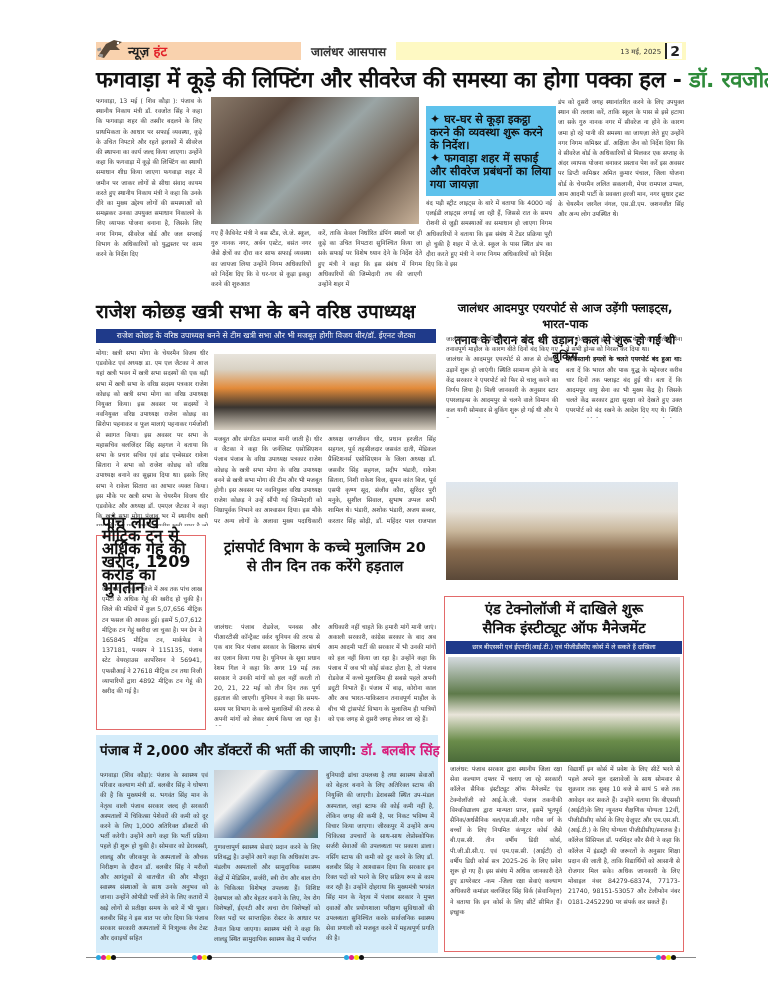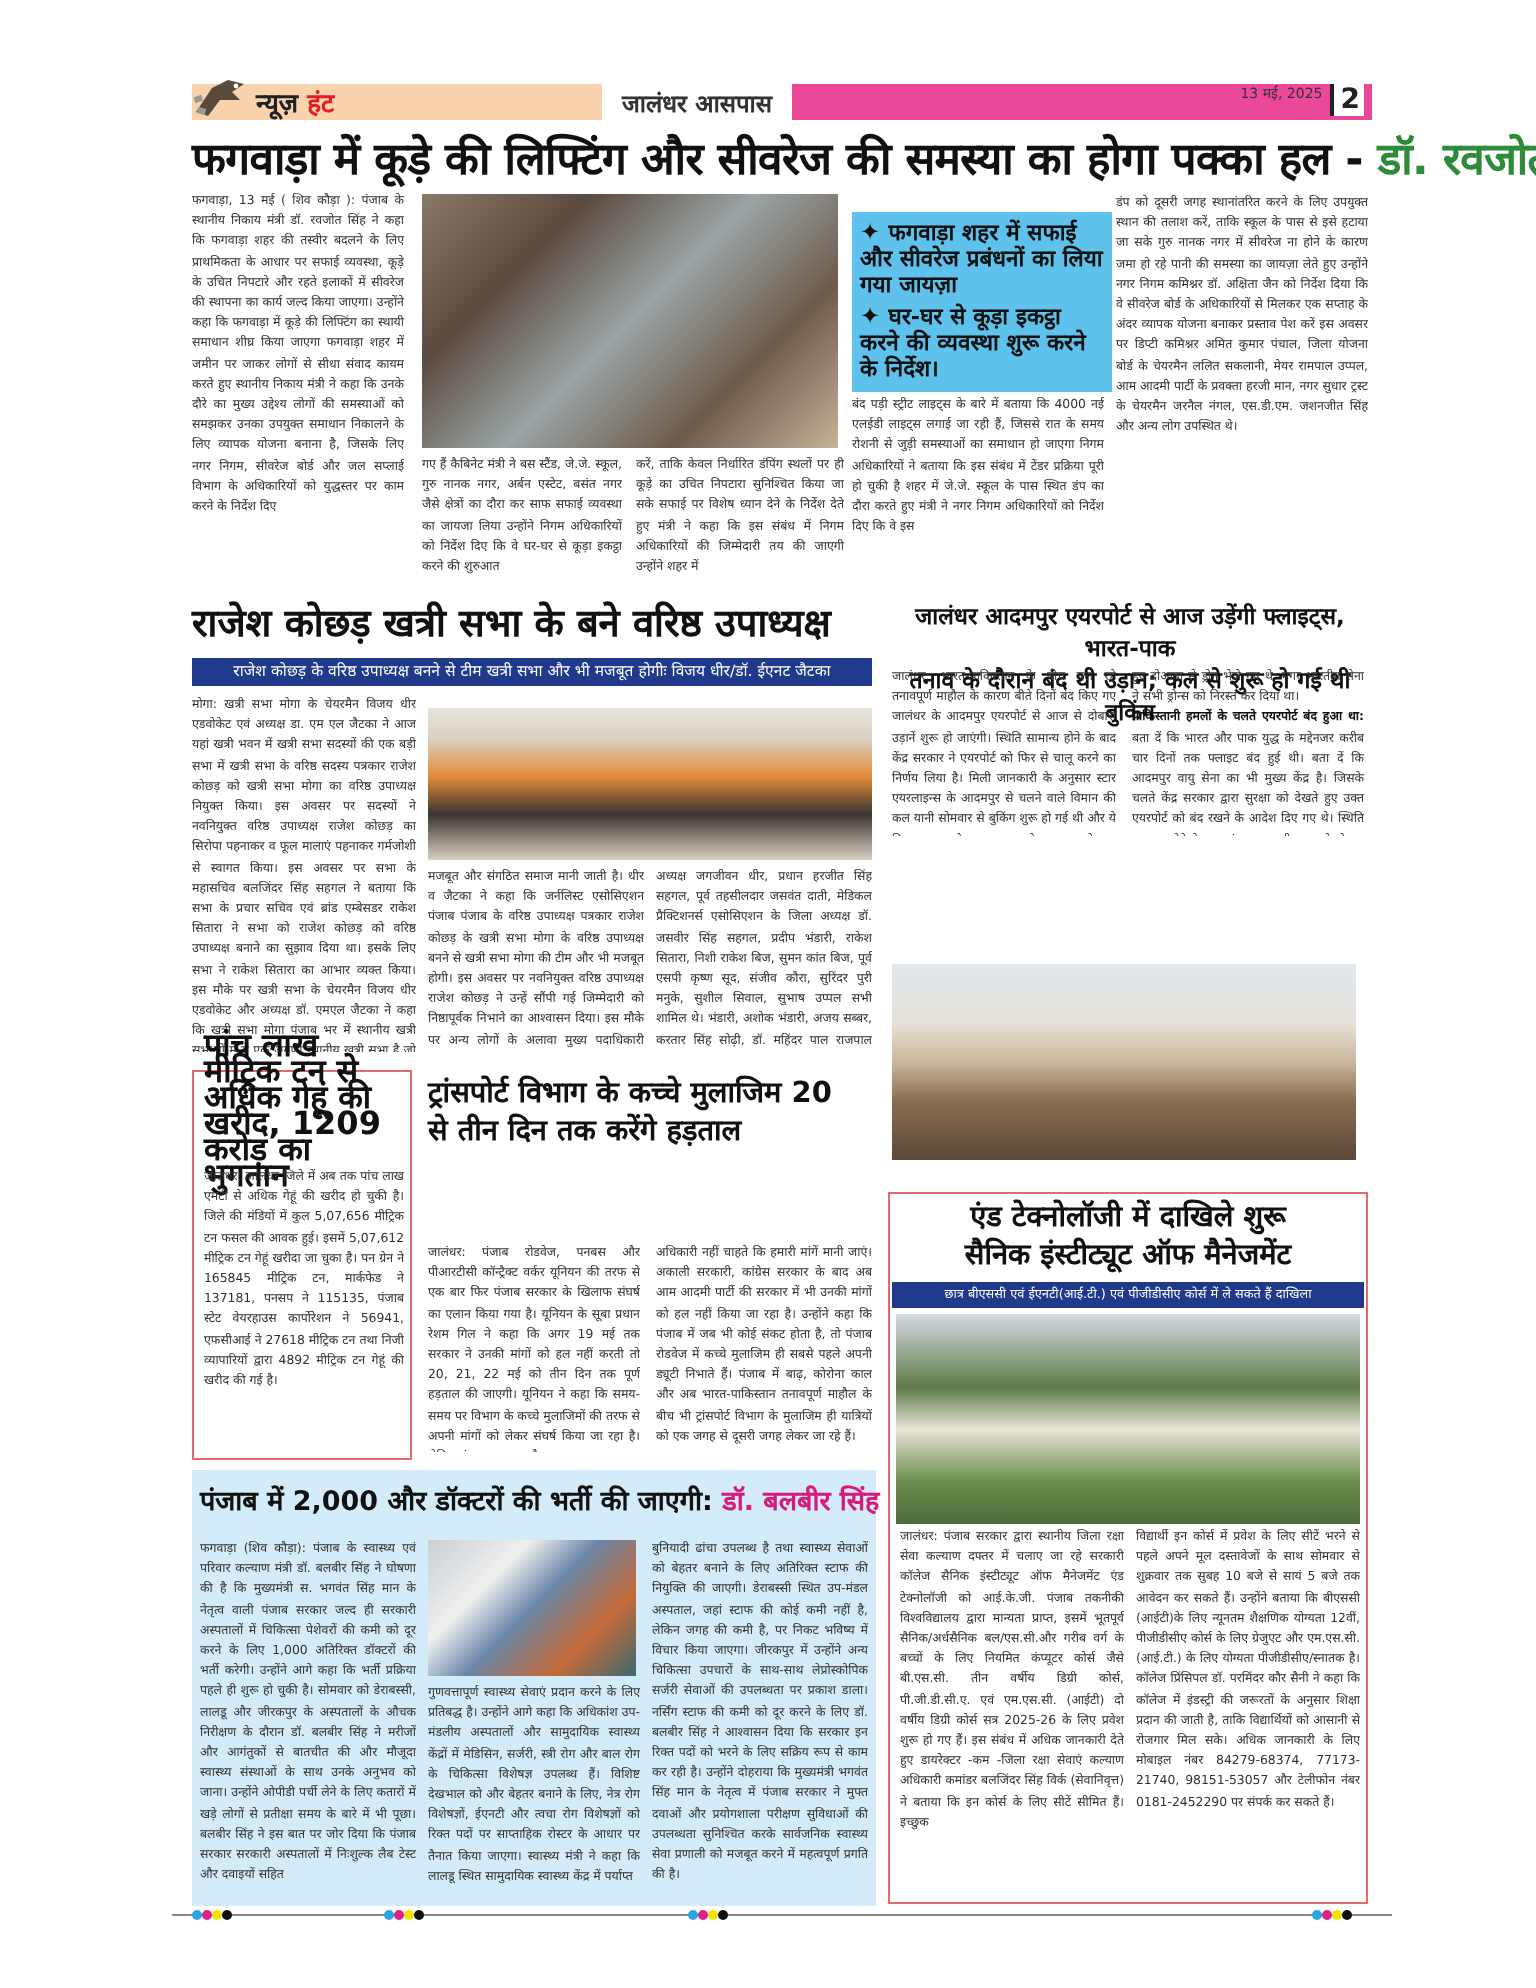--- a/index.html
+++ b/index.html
@@ -5,21 +5,21 @@
 *{margin:0;padding:0;box-sizing:border-box}
 html,body{width:768px;height:994px;background:#fff;overflow:hidden}
 body{font-family:"DejaVu Sans",sans-serif;color:#222;position:relative}
 .page{position:absolute;left:96px;top:0;width:590px;height:758px}
 .masthead{position:absolute;top:42px;left:0;width:590px;height:18px;display:flex;align-items:center}
 .mh-left{width:205px;height:18px;background:#f9d2ae;display:flex;align-items:center;position:relative}
 .mh-logo{position:absolute;left:0;top:-6px;width:28px;height:26px}
 .mh-brand{margin-left:32px;font-weight:bold;font-size:13px;color:#222}
 .mh-brand .red{color:#e21f26}
 .mh-center{width:95px;text-align:center;font-size:12px;font-weight:bold;color:#333}
-.mh-right{flex:1;height:18px;background:#ec4899;display:flex;align-items:flex-start;justify-content:flex-end;padding-right:4px}
+.mh-right{flex:1;height:18px;background:#fef9c3;display:flex;align-items:center;justify-content:flex-end;padding-right:4px}
 .mh-date{font-size:7px;color:#333;margin-right:4px}
 .mh-pg{font-size:14px;font-weight:bold;border-left:2px solid #222;padding-left:3px;line-height:16px;background:#fff;padding-right:2px}
 .h1{position:absolute;top:63px;left:0;width:590px;font-size:22px;font-weight:bold;color:#111;white-space:nowrap;letter-spacing:-0.3px}
 .h1 .green{color:#2e8b3a}
 .txt{font-size:6.2px;line-height:10.2px;color:#333;text-align:justify;overflow:hidden}
 .txt b{color:#111}
 .photo{position:absolute;background:linear-gradient(135deg,#8a7a6a 0%,#5b4a3f 25%,#9aa5a5 50%,#6d5b4c 75%,#c8b29a 100%)}
 .photo.group{background:linear-gradient(180deg,#e8e4dc 0%,#d9d2c4 20%,#e38b3a 45%,#3a3530 70%,#d8d0c2 100%)}
 .photo.airport{background:linear-gradient(180deg,#dfe7ef 0%,#e6e1d8 30%,#c9b79c 50%,#8a6d50 70%,#5a4838 100%)}
 .photo.campus{background:linear-gradient(180deg,#d5dbe0 0%,#5e7a4a 35%,#e9e5da 55%,#6a8c4a 80%,#4b6b3a 100%)}
@@ -63,22 +63,22 @@
     <span>फगवाड़ा में कूड़े की लिफ्टिंग और सीवरेज की समस्या का होगा पक्का हल -</span>
     <span class="green">डॉ. रवजोत सिंह</span>
   </div>
 
   <div class="txt" style="position:absolute;left:0;top:96px;width:106px;height:194px">फगवाड़ा, 13 मई ( शिव कौड़ा ): पंजाब के स्थानीय निकाय मंत्री डॉ. रवजोत सिंह ने कहा कि फगवाड़ा शहर की तस्वीर बदलने के लिए प्राथमिकता के आधार पर सफाई व्यवस्था, कूड़े के उचित निपटारे और रहते इलाकों में सीवरेज की स्थापना का कार्य जल्द किया जाएगा। उन्होंने कहा कि फगवाड़ा में कूड़े की लिफ्टिंग का स्थायी समाधान शीघ्र किया जाएगा फगवाड़ा शहर में जमीन पर जाकर लोगों से सीधा संवाद कायम करते हुए स्थानीय निकाय मंत्री ने कहा कि उनके दौरे का मुख्य उद्देश्य लोगों की समस्याओं को समझकर उनका उपयुक्त समाधान निकालने के लिए व्यापक योजना बनाना है, जिसके लिए नगर निगम, सीवरेज बोर्ड और जल सप्लाई विभाग के अधिकारियों को युद्धस्तर पर काम करने के निर्देश दिए</div>
   <div class="photo" style="left:115px;top:97px;width:208px;height:127px"></div>
   <div class="txt" style="position:absolute;left:115px;top:228px;width:100px;height:62px">गए हैं कैबिनेट मंत्री ने बस स्टैंड, जे.जे. स्कूल, गुरु नानक नगर, अर्बन एस्टेट, बसंत नगर जैसे क्षेत्रों का दौरा कर साफ सफाई व्यवस्था का जायजा लिया उन्होंने निगम अधिकारियों को निर्देश दिए कि वे घर-घर से कूड़ा इकट्ठा करने की शुरुआत</div>
   <div class="txt" style="position:absolute;left:222px;top:228px;width:104px;height:62px">करें, ताकि केवल निर्धारित डंपिंग स्थलों पर ही कूड़े का उचित निपटारा सुनिश्चित किया जा सके सफाई पर विशेष ध्यान देने के निर्देश देते हुए मंत्री ने कहा कि इस संबंध में निगम अधिकारियों की जिम्मेदारी तय की जाएगी उन्होंने शहर में</div>
 
   <div class="blue-box" style="left:330px;top:106px;width:130px;height:90px">
+    <div style="margin-top:3px"><span class="star">✦ </span><span>घर-घर से कूड़ा इकट्ठा करने की व्यवस्था शुरू करने के निर्देश।</span></div>
     <div><span class="star">✦ </span><span>फगवाड़ा शहर में सफाई और सीवरेज प्रबंधनों का लिया गया जायज़ा</span></div>
-    <div style="margin-top:3px"><span class="star">✦ </span><span>घर-घर से कूड़ा इकट्ठा करने की व्यवस्था शुरू करने के निर्देश।</span></div>
   </div>
   <div class="txt" style="position:absolute;left:330px;top:198px;width:126px;height:92px">बंद पड़ी स्ट्रीट लाइट्स के बारे में बताया कि 4000 नई एलईडी लाइट्स लगाई जा रही हैं, जिससे रात के समय रोशनी से जुड़ी समस्याओं का समाधान हो जाएगा निगम अधिकारियों ने बताया कि इस संबंध में टेंडर प्रक्रिया पूरी हो चुकी है शहर में जे.जे. स्कूल के पास स्थित डंप का दौरा करते हुए मंत्री ने नगर निगम अधिकारियों को निर्देश दिए कि वे इस</div>
   <div class="txt" style="position:absolute;left:462px;top:97px;width:126px;height:193px">डंप को दूसरी जगह स्थानांतरित करने के लिए उपयुक्त स्थान की तलाश करें, ताकि स्कूल के पास से इसे हटाया जा सके गुरु नानक नगर में सीवरेज ना होने के कारण जमा हो रहे पानी की समस्या का जायज़ा लेते हुए उन्होंने नगर निगम कमिश्नर डॉ. अक्षिता जैन को निर्देश दिया कि वे सीवरेज बोर्ड के अधिकारियों से मिलकर एक सप्ताह के अंदर व्यापक योजना बनाकर प्रस्ताव पेश करें इस अवसर पर डिप्टी कमिश्नर अमित कुमार पंचाल, जिला योजना बोर्ड के चेयरमैन ललित सकलानी, मेयर रामपाल उप्पल, आम आदमी पार्टी के प्रवक्ता हरजी मान, नगर सुधार ट्रस्ट के चेयरमैन जरनैल नंगल, एस.डी.एम. जशनजीत सिंह और अन्य लोग उपस्थित थे।</div>
 
   <div class="h2" style="left:0;top:298px;font-size:19px">राजेश कोछड़ खत्री सभा के बने वरिष्ठ उपाध्यक्ष</div>
   <div class="sub-bar" style="left:0;top:329px;width:340px;height:14px">राजेश कोछड़ के वरिष्ठ उपाध्यक्ष बनने से टीम खत्री सभा और भी मजबूत होगीः विजय धीर/डॉ. ईएनट जैटका</div>
   <div class="txt" style="position:absolute;left:0;top:348px;width:112px;height:178px">मोगा: खत्री सभा मोगा के चेयरमैन विजय धीर एडवोकेट एवं अध्यक्ष डा. एम एल जैटका ने आज यहां खत्री भवन में खत्री सभा सदस्यों की एक बड़ी सभा में खत्री सभा के वरिष्ठ सदस्य पत्रकार राजेश कोछड़ को खत्री सभा मोगा का वरिष्ठ उपाध्यक्ष नियुक्त किया। इस अवसर पर सदस्यों ने नवनियुक्त वरिष्ठ उपाध्यक्ष राजेश कोछड़ का सिरोपा पहनाकर व फूल मालाएं पहनाकर गर्मजोशी से स्वागत किया। इस अवसर पर सभा के महासचिव बलजिंदर सिंह सहगल ने बताया कि सभा के प्रचार सचिव एवं ब्रांड एम्बेसडर राकेश सितारा ने सभा को राजेश कोछड़ को वरिष्ठ उपाध्यक्ष बनाने का सुझाव दिया था। इसके लिए सभा ने राकेश सितारा का आभार व्यक्त किया। इस मौके पर खत्री सभा के चेयरमैन विजय धीर एडवोकेट और अध्यक्ष डॉ. एमएल जैटका ने कहा कि खत्री सभा मोगा पंजाब भर में स्थानीय खत्री सभाओं में से एक अग्रणी स्थानीय खत्री सभा है जो पूरे पंजाब में एक</div>
   <div class="photo group" style="left:118px;top:354px;width:222px;height:76px"></div>
   <div class="txt" style="position:absolute;left:118px;top:434px;width:108px;height:92px">मजबूत और संगठित समाज मानी जाती है। धीर व जैटका ने कहा कि जर्नलिस्ट एसोसिएशन पंजाब पंजाब के वरिष्ठ उपाध्यक्ष पत्रकार राजेश कोछड़ के खत्री सभा मोगा के वरिष्ठ उपाध्यक्ष बनने से खत्री सभा मोगा की टीम और भी मजबूत होगी। इस अवसर पर नवनियुक्त वरिष्ठ उपाध्यक्ष राजेश कोछड़ ने उन्हें सौंपी गई जिम्मेदारी को निष्ठापूर्वक निभाने का आश्वासन दिया। इस मौके पर अन्य लोगों के अलावा मुख्य पदाधिकारी एमएल मोलादी, महिला खत्री सभा के कार्यकारी अध्यक्ष, पूर्व प्रिंसिपल सुमन मल्होत्रा, युवा खत्री सभा के</div>
   <div class="txt" style="position:absolute;left:232px;top:434px;width:108px;height:92px">अध्यक्ष जगजीवन धीर, प्रधान हरजीत सिंह सहगल, पूर्व तहसीलदार जसवंत दाती, मेडिकल प्रैक्टिशनर्स एसोसिएशन के जिला अध्यक्ष डॉ. जसवीर सिंह सहगल, प्रदीप भंडारी, राकेश सितारा, निशी राकेश बिज, सुमन कांत बिज, पूर्व एसपी कृष्ण सूद, संजीव कौरा, सुरिंदर पुरी मनुके, सुशील सिवाल, सुभाष उप्पल सभी शामिल थे। भंडारी, अशोक भंडारी, अजय सब्बर, करतार सिंह सोढ़ी, डॉ. महिंदर पाल राजपाल वरिष्ठ उपाध्यक्ष, आदर्श पब्बी, शिवांश साहनी, पवन कपूर, सतबजीत सेठी, अशोक कालिया विशेष रूप से उपस्थित थे।</div>
@@ -92,21 +92,21 @@
     <span>हुए दोआबा से ड्रोन भेजे गए थे, मगर भारतीय सेना ने सभी ड्रोन्स को निरस्त कर दिया था।</span><br>
     <b>पाकिस्तानी हमलों के चलते एयरपोर्ट बंद हुआ था:</b>
     <span>बता दें कि भारत और पाक युद्ध के मद्देनजर करीब चार दिनों तक फ्लाइट बंद हुई थी। बता दें कि आदमपुर वायु सेना का भी मुख्य केंद्र है। जिसके चलते केंद्र सरकार द्वारा सुरक्षा को देखते हुए उक्त एयरपोर्ट को बंद रखने के आदेश दिए गए थे। स्थिति सामान्य होने के बाद मंगलवार यानी आज से दोबारा से एयरपोर्ट से फ्लाइटें उड़ान भरेंगी।</span>
   </div>
   <div class="photo airport" style="left:350px;top:482px;width:232px;height:98px"></div>
 
   <div class="box-red" style="left:0;top:535px;width:110px;height:195px"></div>
   <div class="h2" style="left:6px;top:516px;width:100px;white-space:normal;font-size:16px;line-height:13px">पांच लाख मीट्रिक टन से अधिक गेहूं की खरीद, 1209 करोड़ का भुगतान</div>
   <div class="txt" style="position:absolute;left:6px;top:584px;width:100px;height:142px">जालंधर: जालंधर जिले में अब तक पांच लाख एमटी से अधिक गेहूं की खरीद हो चुकी है। जिले की मंडियों में कुल 5,07,656 मीट्रिक टन फसल की आवक हुई। इसमें 5,07,612 मीट्रिक टन गेहूं खरीदा जा चुका है। पन ग्रेन ने 165845 मीट्रिक टन, मार्कफेड ने 137181, पनसप ने 115135, पंजाब स्टेट वेयरहाउस कार्पोरेशन ने 56941, एफसीआई ने 27618 मीट्रिक टन तथा निजी व्यापारियों द्वारा 4892 मीट्रिक टन गेहूं की खरीद की गई है।</div>
 
-  <div class="h2" style="left:118px;top:538px;width:222px;white-space:normal;font-size:14.5px;line-height:19px">
+  <div class="h2" style="left:118px;top:538px;width:222px;white-space:normal;text-align:center;font-size:14.5px;line-height:19px">
     <div>ट्रांसपोर्ट विभाग के कच्चे मुलाजिम 20</div>
     <div>से तीन दिन तक करेंगे हड़ताल</div>
   </div>
   <div class="txt" style="position:absolute;left:118px;top:622px;width:106px;height:104px">जालंधर: पंजाब रोडवेज, पनबस और पीआरटीसी कॉन्ट्रैक्ट वर्कर यूनियन की तरफ से एक बार फिर पंजाब सरकार के खिलाफ संघर्ष का एलान किया गया है। यूनियन के सूबा प्रधान रेशम गिल ने कहा कि अगर 19 मई तक सरकार ने उनकी मांगों को हल नहीं करती तो 20, 21, 22 मई को तीन दिन तक पूर्ण हड़ताल की जाएगी। यूनियन ने कहा कि समय-समय पर विभाग के कच्चे मुलाजिमों की तरफ से अपनी मांगों को लेकर संघर्ष किया जा रहा है। लेकिन पंजाब सरकार और</div>
   <div class="txt" style="position:absolute;left:232px;top:622px;width:108px;height:104px">अधिकारी नहीं चाहते कि हमारी मांगें मानी जाएं। अकाली सरकारी, कांग्रेस सरकार के बाद अब आम आदमी पार्टी की सरकार में भी उनकी मांगों को हल नहीं किया जा रहा है। उन्होंने कहा कि पंजाब में जब भी कोई संकट होता है, तो पंजाब रोडवेज में कच्चे मुलाजिम ही सबसे पहले अपनी ड्यूटी निभाते हैं। पंजाब में बाढ़, कोरोना काल और अब भारत-पाकिस्तान तनावपूर्ण माहौल के बीच भी ट्रांसपोर्ट विभाग के मुलाजिम ही यात्रियों को एक जगह से दूसरी जगह लेकर जा रहे हैं।</div>
 
   <div class="box-red" style="left:348px;top:596px;width:240px;height:356px"></div>
   <div class="h2" style="left:352px;top:600px;width:232px;white-space:normal;text-align:center;font-size:14.5px;line-height:19px">
     <div>एंड टेक्नोलॉजी में दाखिले शुरू</div>
     <div>सैनिक इंस्टीट्यूट ऑफ मैनेजमेंट</div>

